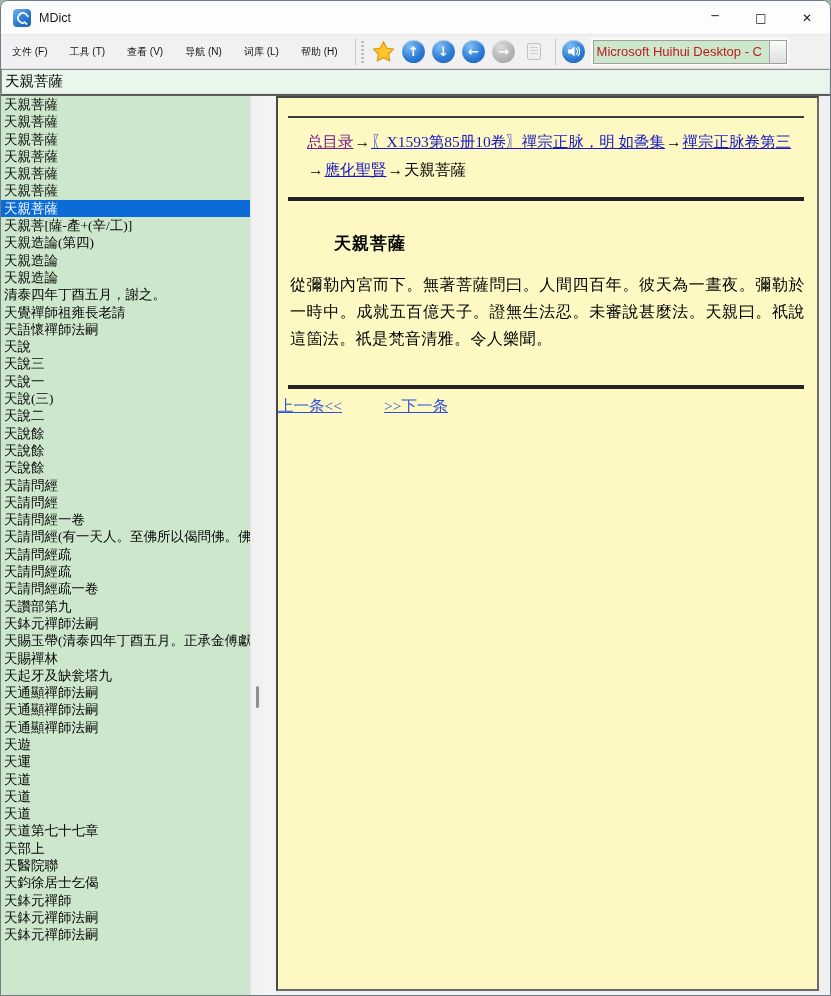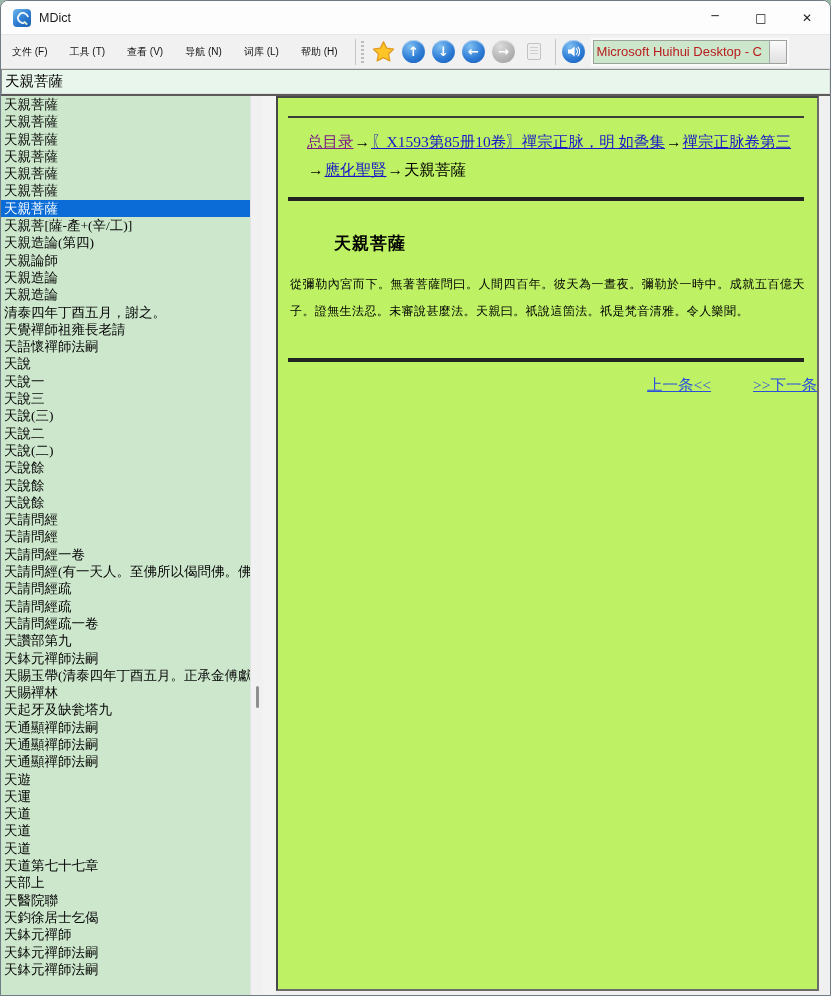--- a/index.html
+++ b/index.html
@@ -54,37 +54,37 @@
   
   .main { flex:1; min-height:0; display:flex; border-top:2px solid #5c5c5c; background:#f0f0f0; position:relative; }
   .word-list { width:249px; flex:0 0 auto; background:#cde7cd; overflow:hidden; list-style:none;
     font-family:"Liberation Serif","DejaVu Serif",serif; font-size:13.5px; color:#050505; }
   .word-list li { height:17.3px; line-height:17.3px; padding-left:3px; white-space:nowrap; overflow:hidden; }
   .word-list li.selected { background:#0b6cd8; color:#fff; }
   .vscroll { width:13px; flex:0 0 auto; background:#f1f1f1; border-left:1px solid #e3e3e3; position:relative; }
   .vscroll .thumb { position:absolute; left:5px; top:590px; width:3px; height:22px; background:#8f8f8f; border-radius:2px; }
   .splitter-gap { width:13px; flex:0 0 auto; background:#f3f3f3; }
 
-  .content-pane { flex:1; min-width:0; margin:0 11px 4px 0; background:#bef264;
+  .content-pane { flex:1; min-width:0; margin:0 11px 4px 0; background:#fef9c3;
     border:2px solid; border-color:#474747 #6b6b6b #6b6b6b #474747; overflow:hidden;
     font-family:"Liberation Serif","DejaVu Serif",serif; color:#000; }
   .hr-thin  { border:0; border-top:2px solid #3c3c3c; margin:18px 13px 0 10px; }
   .hr-thick { border:0; border-top:4px solid #232323; margin:13px 13px 0 10px; }
   .hr-thick.second { margin-top:33px; }
 
   .breadcrumb { margin:10px 25px 0 29px; font-size:15.5px; line-height:28px; }
   .bc-link { color:#1718c8; text-decoration:underline; }
   .bc-visited-link { color:#7c1d87; text-decoration:underline; }
   .bc-text { color:#000; }
   .bc-sep { color:#000; margin:0 1px; }
 
   .article-title { margin-top:31px; padding-left:56px; font-size:17px; font-weight:bold; letter-spacing:1px; }
-  .article-body { margin:16px 12px 0 12px; font-size:12px; line-height:27px; letter-spacing:.4px; text-align:justify; }
-
-  .pager { display:flex; justify-content:flex-end; gap:42px; margin-top:13px; font-size:15.5px; }
+  .article-body { margin:16px 12px 0 12px; font-size:16px; line-height:27px; letter-spacing:.4px; text-align:justify; }
+
+  .pager { display:flex; justify-content:flex-start; gap:42px; margin-top:7px; font-size:15.5px; }
   .pager a { color:#2b50dd; text-decoration:underline; }
 </style>
 </head>
 <body>
 
 <div class="window">
 
   <div class="titlebar">
     <div class="app-icon"></div>
     <div class="title-text">MDict</div>
@@ -158,32 +158,30 @@
     <ul class="word-list">
         <li>天親菩薩</li>
         <li>天親菩薩</li>
         <li>天親菩薩</li>
         <li>天親菩薩</li>
         <li>天親菩薩</li>
         <li>天親菩薩</li>
         <li class="selected">天親菩薩</li>
         <li>天親菩[薩-產+(辛/工)]</li>
         <li>天親造論(第四)</li>
-        <li>天親論師</li>
         <li>天親造論</li>
         <li>天親造論</li>
         <li>清泰四年丁酉五月，謝之。</li>
         <li>天覺禪師祖雍長老請</li>
         <li>天語懷禪師法嗣</li>
         <li>天說</li>
+        <li>天說三</li>
         <li>天說一</li>
-        <li>天說三</li>
         <li>天說(三)</li>
         <li>天說二</li>
-        <li>天說(二)</li>
         <li>天說餘</li>
         <li>天說餘</li>
         <li>天說餘</li>
         <li>天請問經</li>
         <li>天請問經</li>
         <li>天請問經一卷</li>
         <li>天請問經(有一天人。至佛所以偈問佛。佛以</li>
         <li>天請問經疏</li>
         <li>天請問經疏</li>
         <li>天請問經疏一卷</li>

